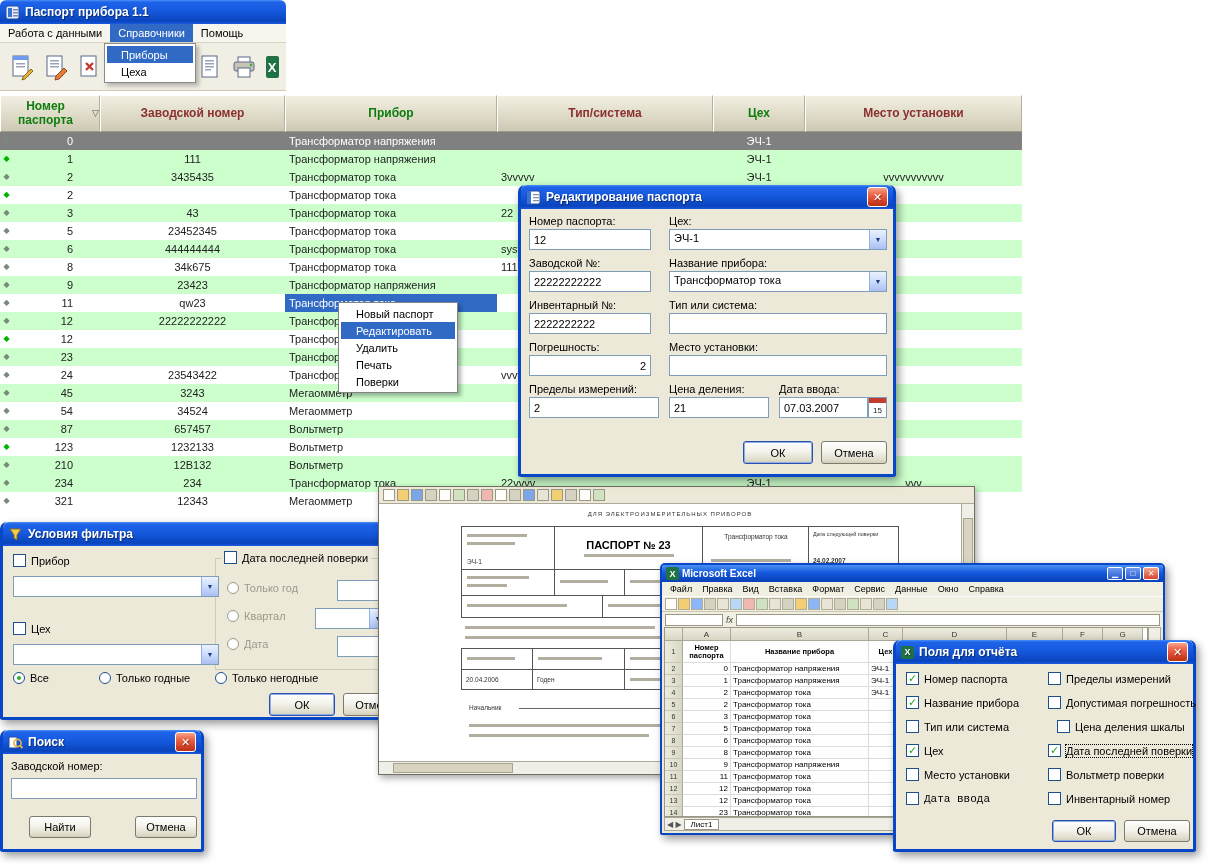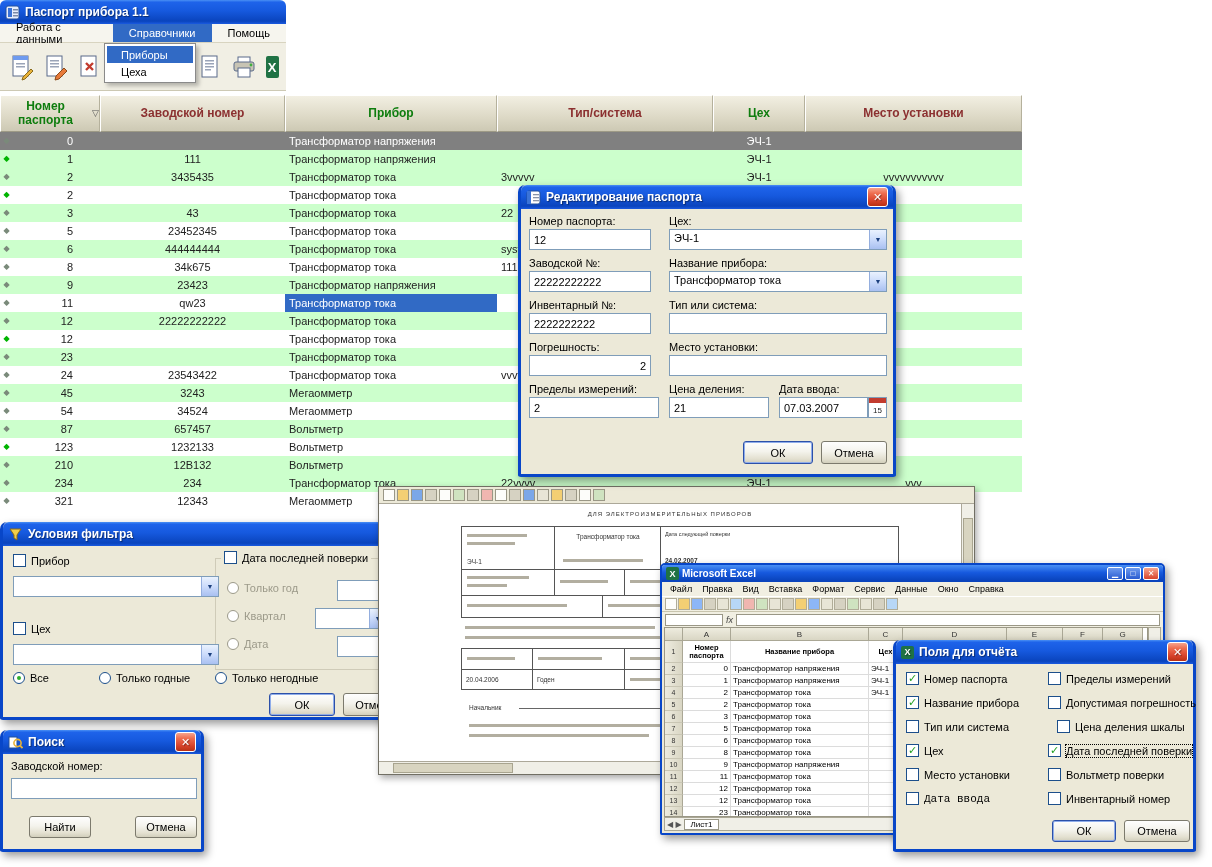--- a/index.html
+++ b/index.html
@@ -41,21 +41,21 @@
   .radio .circ { width:12px; height:12px; border-radius:50%; background:#fff; border:1px solid #1c4f8b; position:relative; flex:0 0 12px; }
   .radio.on .circ::after { content:""; position:absolute; inset:3px; border-radius:50%; background:#2fae2f; }
   .radio.disabled { color:#9c9a8a; }
   .radio.disabled .circ { border-color:#9c9a8a; }
   .t-icon { width:15px; height:15px; flex:0 0 15px; position:relative; }
 
   
   #main-titlebar { position:absolute; left:0; top:0; width:286px; }
   #main-menubar { position:absolute; left:0; top:24px; width:286px; height:19px; background:#f6f5ee;
     border-bottom:1px solid #d8d4c0; display:flex; align-items:stretch; font-size:11px; }
-  .menu-item { display:flex; align-items:center; padding:0 16px; }
+  .menu-item { display:flex; align-items:center; padding:0 8px; }
   .menu-item.active { background:#316ac5; color:#fff; }
   #main-toolbar { position:absolute; left:0; top:43px; width:286px; height:48px; background:#f1efe4;
     border-bottom:1px solid #cdc9b4; }
   .tool-icon { position:absolute; top:8px; width:28px; height:32px; display:flex; align-items:center; justify-content:center; }
   .dropdown { position:absolute; left:104px; top:43px; width:92px; background:#fff;
     border:1px solid #8a8a8a; box-shadow:3px 3px 4px rgba(0,0,0,.25); padding:2px; z-index:20; }
   .drop-item { height:17px; display:flex; align-items:center; padding-left:14px; font-size:11px; }
   .drop-item.hl { background:#316ac5; color:#fff; }
 
   
@@ -478,20 +478,27 @@
           <span class="num">321</span>
         </div>
         <div class="tc center" style="width: 185px;">12343</div>
         <div class="tc left" style="width: 212px;">Мегаомметр</div>
         <div class="tc left" style="width: 216px;"></div>
         <div class="tc center" style="width: 92px;"></div>
         <div class="tc center" style="width: 217px;"></div>
       </div>
     </div>
 
+  <div id="ctx">
+      <div class="ctx-item">Новый паспорт</div>
+      <div class="ctx-item hl">Редактировать</div>
+      <div class="ctx-item">Удалить</div>
+      <div class="ctx-item">Печать</div>
+      <div class="ctx-item">Поверки</div>
+    </div>
 
   <div class="xp-frame" style="left:518px;top:185px;width:378px;height:292px;z-index:10">
     <div class="titlebar">
       <span class="t-icon">
         <svg width="15" height="15">
             <rect x="1" y="1" width="13" height="13" rx="2" fill="#fff" stroke="#23509c"></rect>
             <rect x="1" y="1" width="4" height="13" fill="#3a73d8"></rect>
             <rect x="7" y="4" width="6" height="1.3" fill="#8a94a8"></rect>
             <rect x="7" y="7" width="6" height="1.3" fill="#8a94a8"></rect>
             <rect x="7" y="10" width="6" height="1.3" fill="#8a94a8"></rect>
@@ -635,20 +642,24 @@
       </div>
     <div id="prev-page">
       <div class="doc-small" style="position:absolute;left:0;right:0;top:7px;text-align:center;letter-spacing:1px;font-size:6px">ДЛЯ ЭЛЕКТРОИЗМЕРИТЕЛЬНЫХ ПРИБОРОВ</div>
 
       <div class="doc-tbl" style="left:82px;top:22px;width:438px">
         <div class="doc-row" style="height:42px">
           <div class="doc-cell" style="width:92px">
             <div class="bar" style="left:5px;top:7px;width:60px"></div>
             <div class="bar" style="left:5px;top:15px;width:48px"></div>
             <div class="doc-small" style="position:absolute;left:5px;bottom:4px">ЭЧ-1</div>
+          </div>
+          <div class="doc-cell" style="width:148px;display:flex;align-items:center;justify-content:center;flex-direction:column;gap:3px">
+            <div style="font-size:11px;font-weight:700">ПАСПОРТ № 23</div>
+            <div class="bar" style="position:static;width:90px"></div>
           </div>
           <div class="doc-cell" style="width:106px">
             <div class="doc-small" style="position:absolute;left:4px;top:6px;white-space:normal;text-align:center;width:98px">Трансформатор тока</div>
             <div class="bar" style="left:8px;bottom:7px;width:80px"></div>
           </div>
           <div class="doc-cell" style="width:88px">
             <div class="doc-small" style="position:absolute;left:4px;top:4px;white-space:normal;font-size:5.5px;width:78px">Дата следующей поверки</div>
             <div class="doc-small" style="position:absolute;left:4px;bottom:5px;font-weight:700">24.02.2007</div>
           </div>
         </div>

